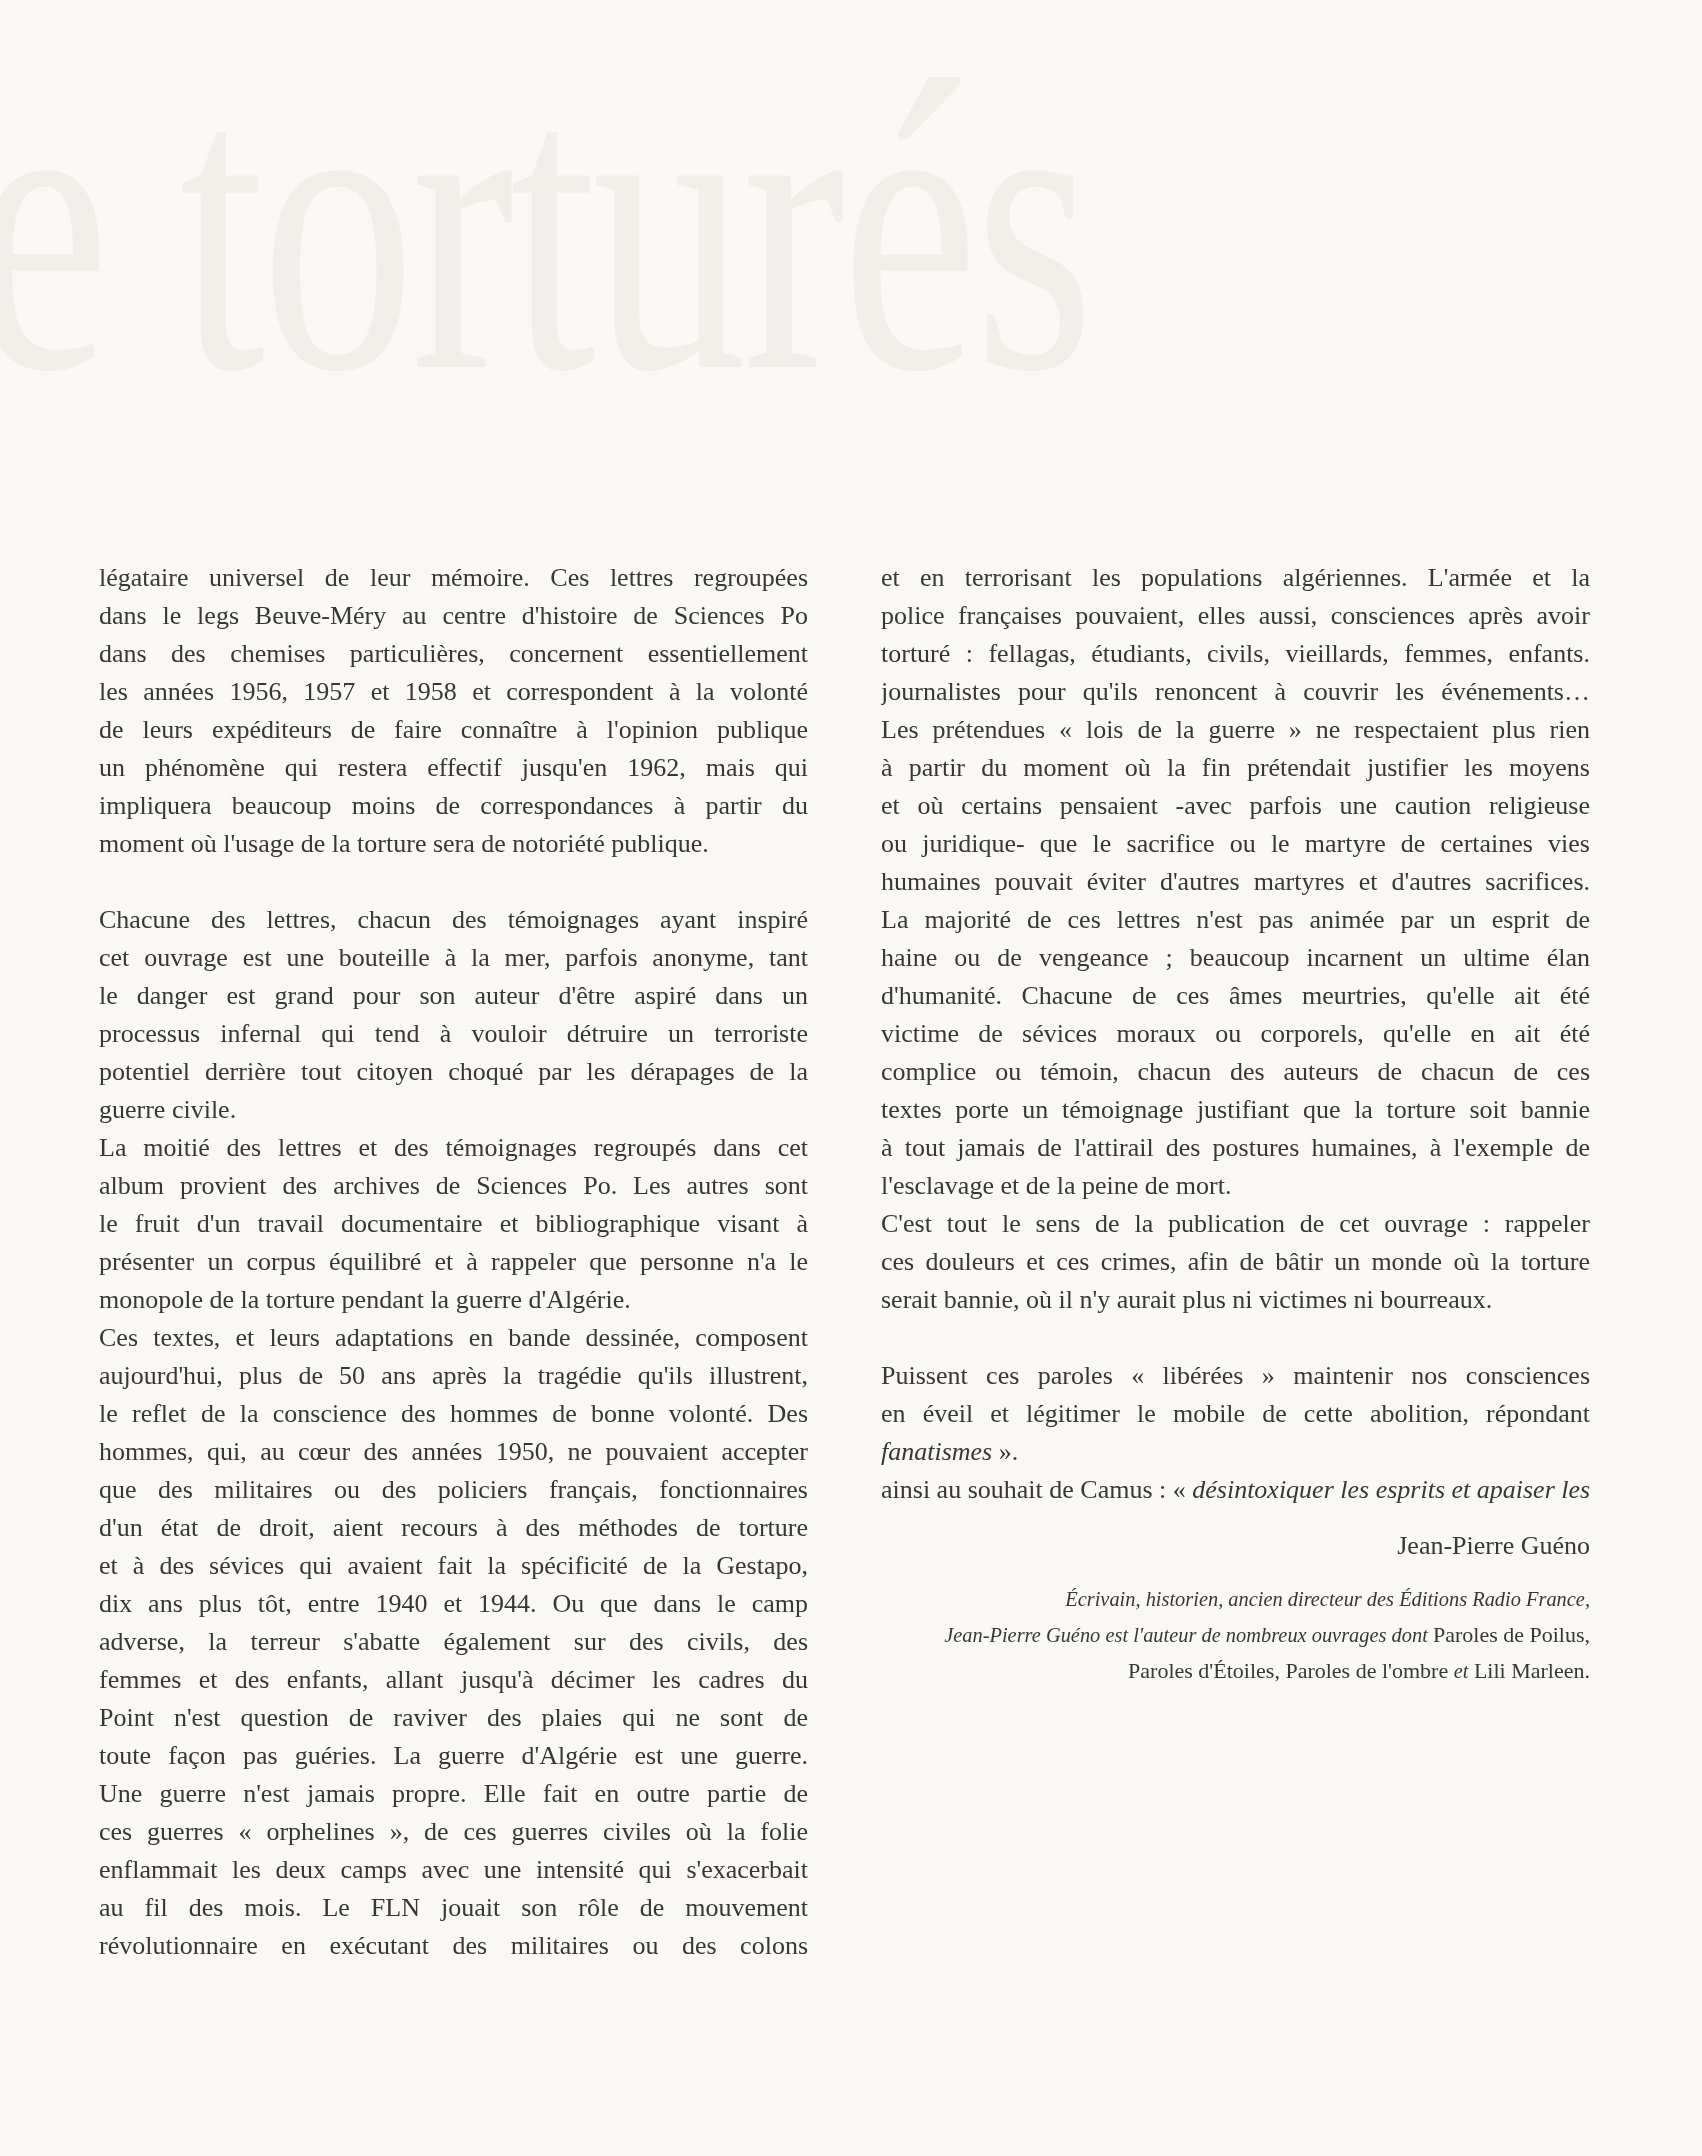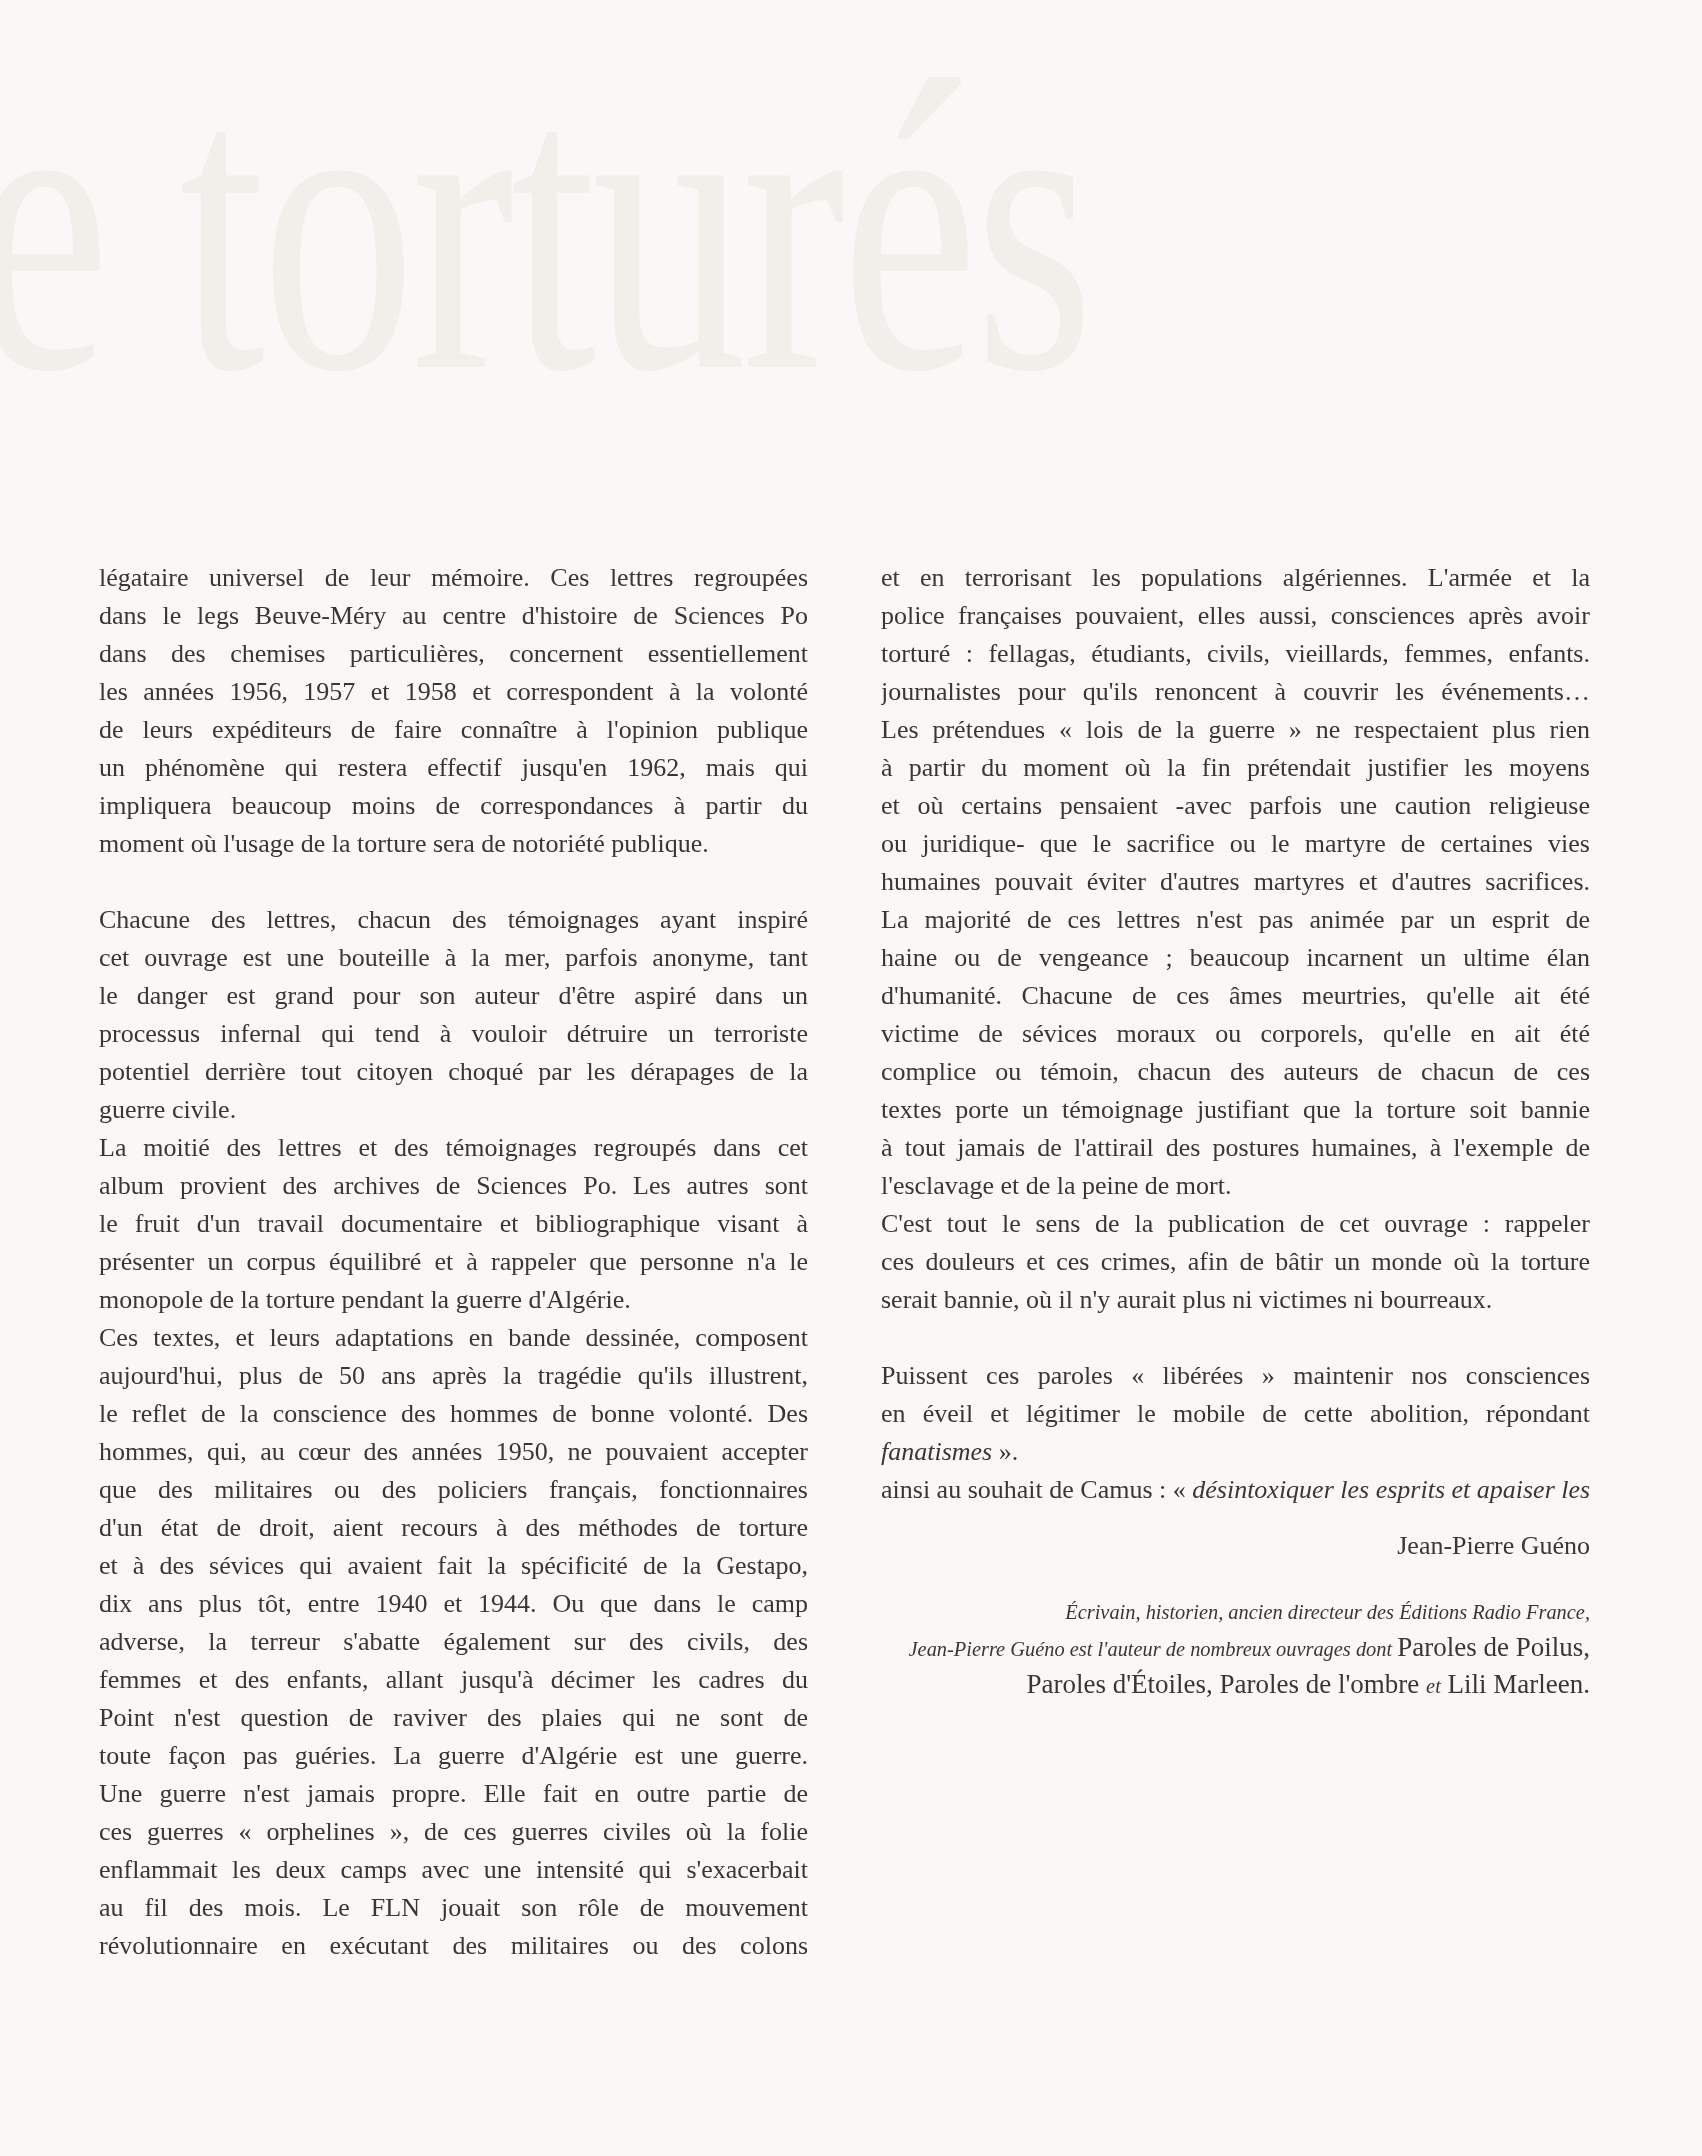--- a/index.html
+++ b/index.html
@@ -48,28 +48,28 @@
   .italic { font-style: italic; }
   .signature {
     display: block;
     height: 38px;
     line-height: 38px;
     font-size: 26px;
     text-align: right;
     margin-top: 17.7px;
   }
   .bio {
-    margin-top: 30px;
+    margin-top: 17px;
     text-align: right;
     font-size: 20.4px;
     line-height: 35px;
   }
   .bio .line-b { display: block; white-space: nowrap; }
   .bio .it { font-style: italic; }
-  .bio .rm { font-style: normal; font-size: 27px; }
+  .bio .rm { font-style: normal; font-size: 22px; }
 </style>
 </head>
 <body>
 
 <div class="watermark">e torturés</div>
 
 <div class="column col-left">
 
   <div>
     <span class="line">légataire universel de leur mémoire. Ces lettres regroupées</span>

